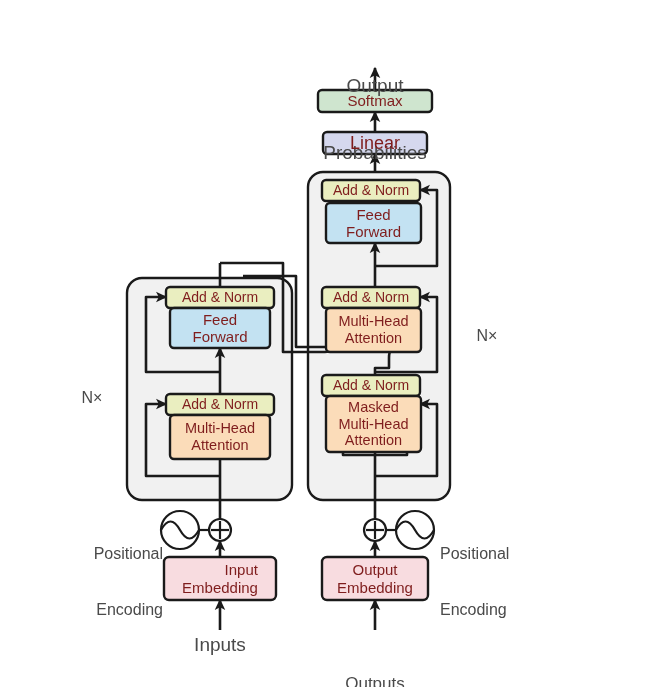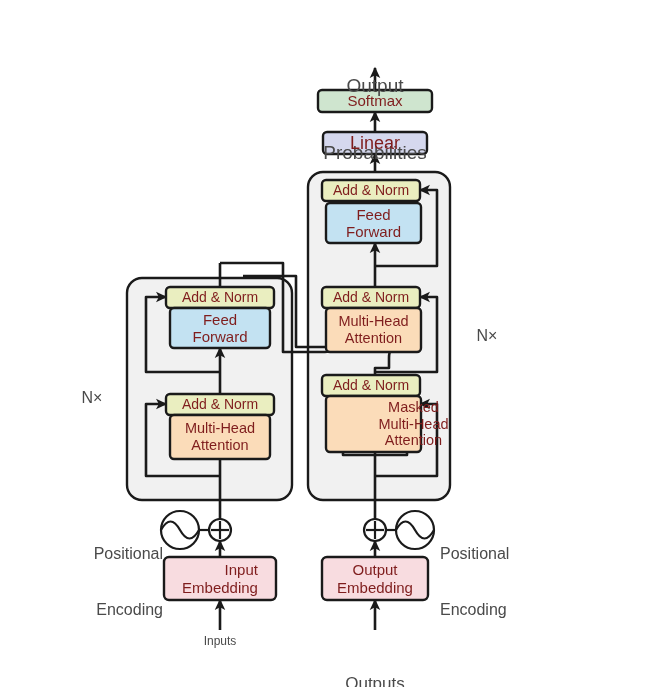--- a/index.html
+++ b/index.html
@@ -192,21 +192,21 @@
   <div class="blk-txt" style="left:318px; top:90px; width:114px; height:22px; font-size:15px;">Softmax</div>
   <div class="blk-txt" style="left:323px; top:132px; width:104px; height:22px; font-size:18px;">Linear</div>
 
   <div class="blk-txt" style="left:322px; top:180px; width:98px; height:21px; font-size:14px;">Add &amp; Norm</div>
   <div class="blk-txt" style="left:326px; top:203px; width:95px; height:40px; font-size:15px;">Feed
 Forward</div>
   <div class="blk-txt" style="left:322px; top:287px; width:98px; height:21px; font-size:14px;">Add &amp; Norm</div>
   <div class="blk-txt" style="left:326px; top:308px; width:95px; height:44px; font-size:14.5px;">Multi-Head
 Attention</div>
   <div class="blk-txt" style="left:322px; top:375px; width:98px; height:21px; font-size:14px;">Add &amp; Norm</div>
-  <div class="blk-txt" style="left:326px; top:396px; width:95px; height:56px; font-size:14.5px;padding-left:40px;">Masked
+  <div class="blk-txt" style="left:326px; top:396px; width:95px; height:56px; font-size:14.5px;">Masked
 Multi-Head
 Attention</div>
 
   <div class="blk-txt" style="left:166px; top:287px; width:108px; height:21px; font-size:14px;">Add &amp; Norm</div>
   <div class="blk-txt" style="left:170px; top:308px; width:100px; height:40px; font-size:15px;">Feed
 Forward</div>
   <div class="blk-txt" style="left:166px; top:394px; width:108px; height:21px; font-size:14px;">Add &amp; Norm</div>
   <div class="blk-txt" style="left:170px; top:415px; width:100px; height:44px; font-size:14.5px;">Multi-Head
 Attention</div>
 
@@ -221,19 +221,19 @@
   <div class="lbl" style="left:63px; top:507px; width:100px; font-size:16px; text-align:right;">
     <div>Positional</div>
     <div>Encoding</div>
   </div>
 
   <div class="lbl" style="left:440px; top:507px; width:110px; font-size:16px; text-align:left;">
     <div>Positional</div>
     <div>Encoding</div>
   </div>
 
-  <div class="lbl" style="left:160px; top:634px; width:120px; font-size:12px;">Inputs</div>
+  <div class="lbl" style="left:160px; top:634px; width:120px; font-size:19px;">Inputs</div>
   <div class="lbl" style="left:305px; top:634px; width:140px; font-size:17px;">
     <div>Outputs</div>
     
   </div>
 
 </div>
 
 </body></html>

